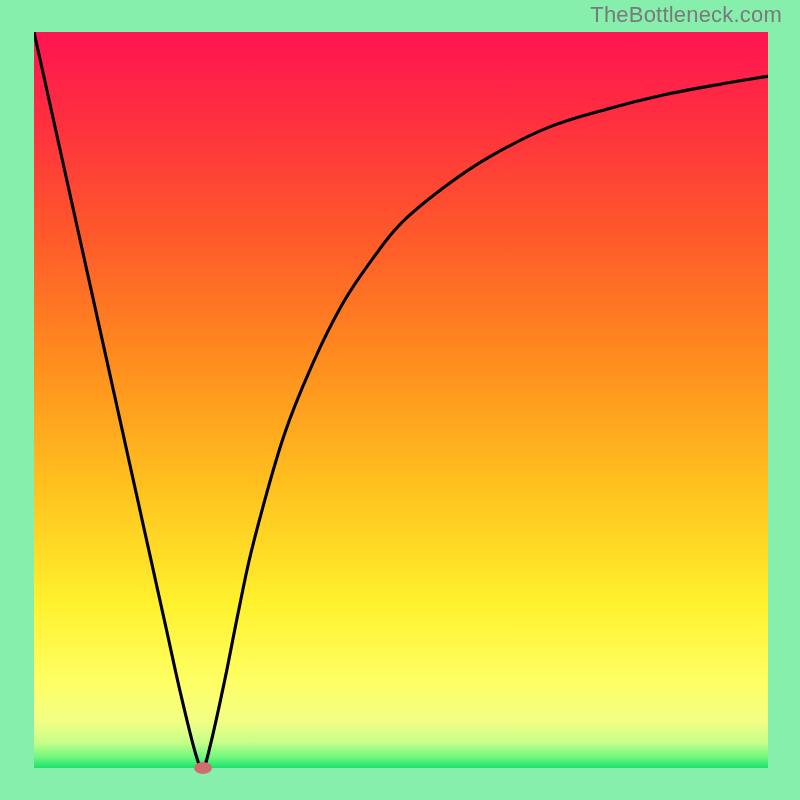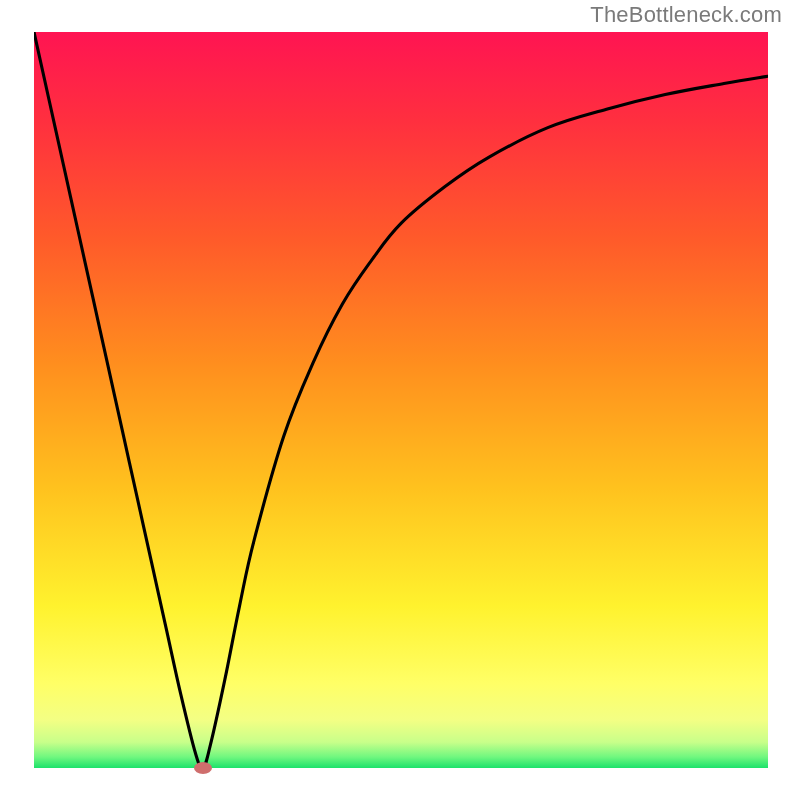--- a/index.html
+++ b/index.html
@@ -8,21 +8,21 @@
     width: 800px;
     height: 800px;
     background: #000;
     overflow: hidden;
     font-family: Arial, Helvetica, sans-serif;
   }
   .frame {
     position: relative;
     width: 800px;
     height: 800px;
-    background: #ffffff;
+    background: #86efac;
   }
   .watermark {
     position: absolute;
     top: 2px;
     right: 18px;
     color: #7a7a7a;
     font-size: 22px;
     font-weight: 500;
     letter-spacing: 0.2px;
     z-index: 5;

